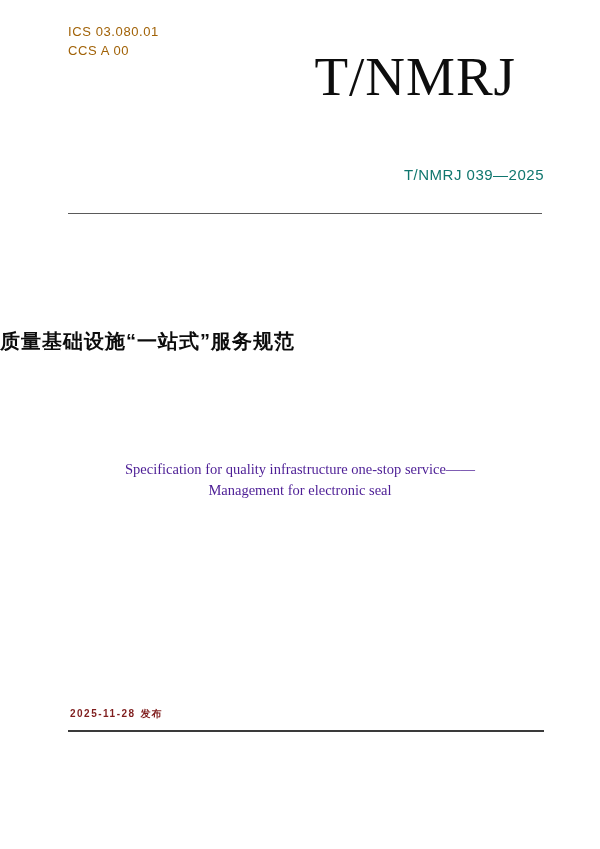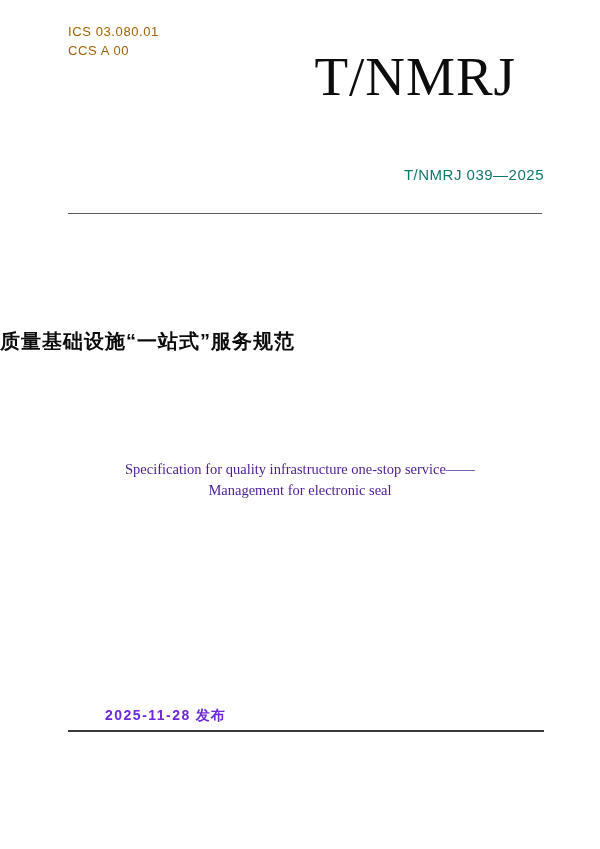--- a/index.html
+++ b/index.html
@@ -59,21 +59,21 @@
     position:absolute; top:411px; left:0; width:100%;
     text-align:center;
     font-family:"Liberation Serif", serif;
     font-size:14.5px; line-height:21px; color:#4c1d95;margin-top:48px;
   }
 
   
   .date-row {
     position:absolute; top:707px; left:70px; right:56px;
     display:flex; justify-content:space-between;
-    font-size:14px; font-weight:bold; color:#6d28d9;margin-left:35px;
+    font-size:10px; font-weight:bold; color:#7f1d1d;
   }
   .date-row .date { letter-spacing:1.5px; }
   .date-row .dlabel { margin-left:5px; letter-spacing:1px; }
   .date-cell { white-space:nowrap; }
 
   .rule-thick {
     position:absolute; top:730px; left:68px; right:56px;
     border-top:2px solid #3a3a3a; height:0;
   }
 

